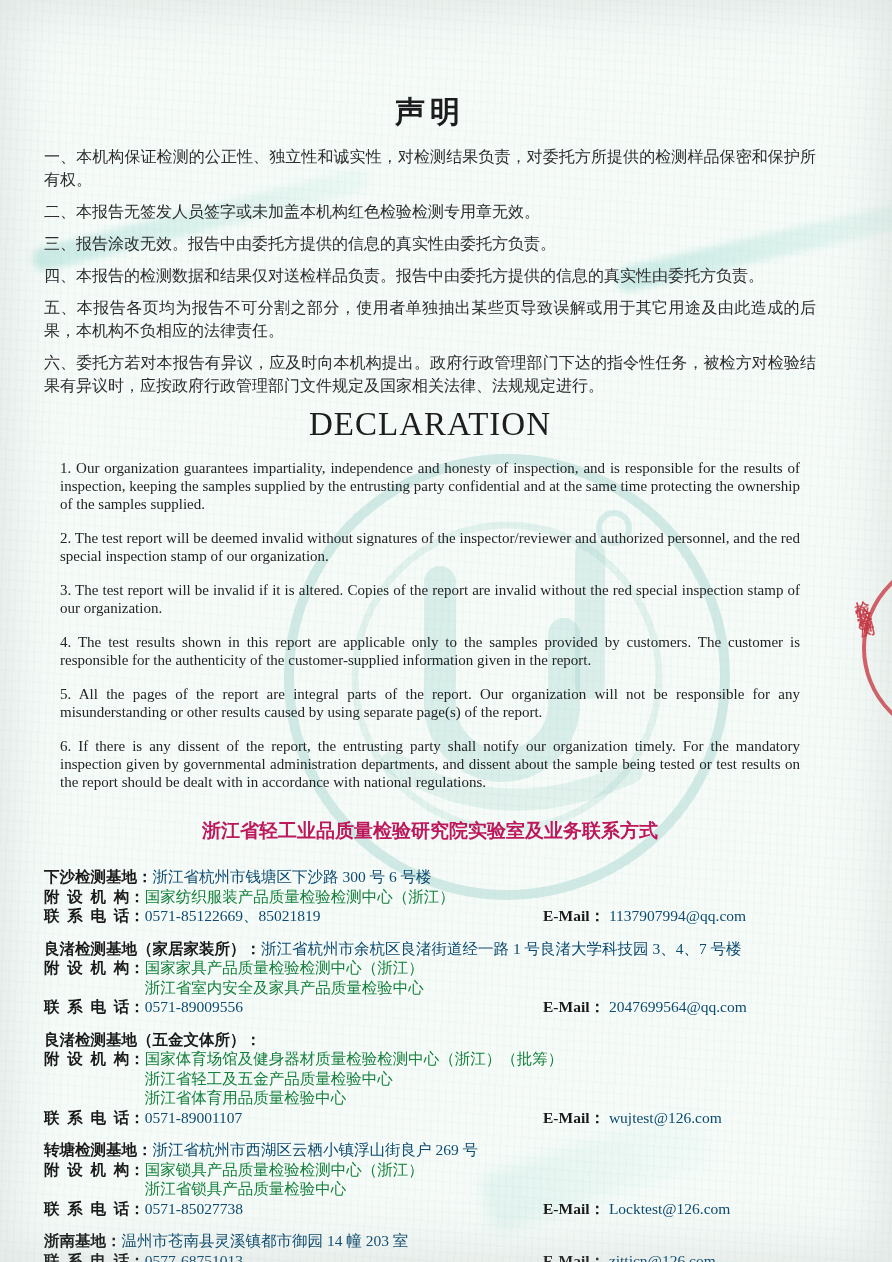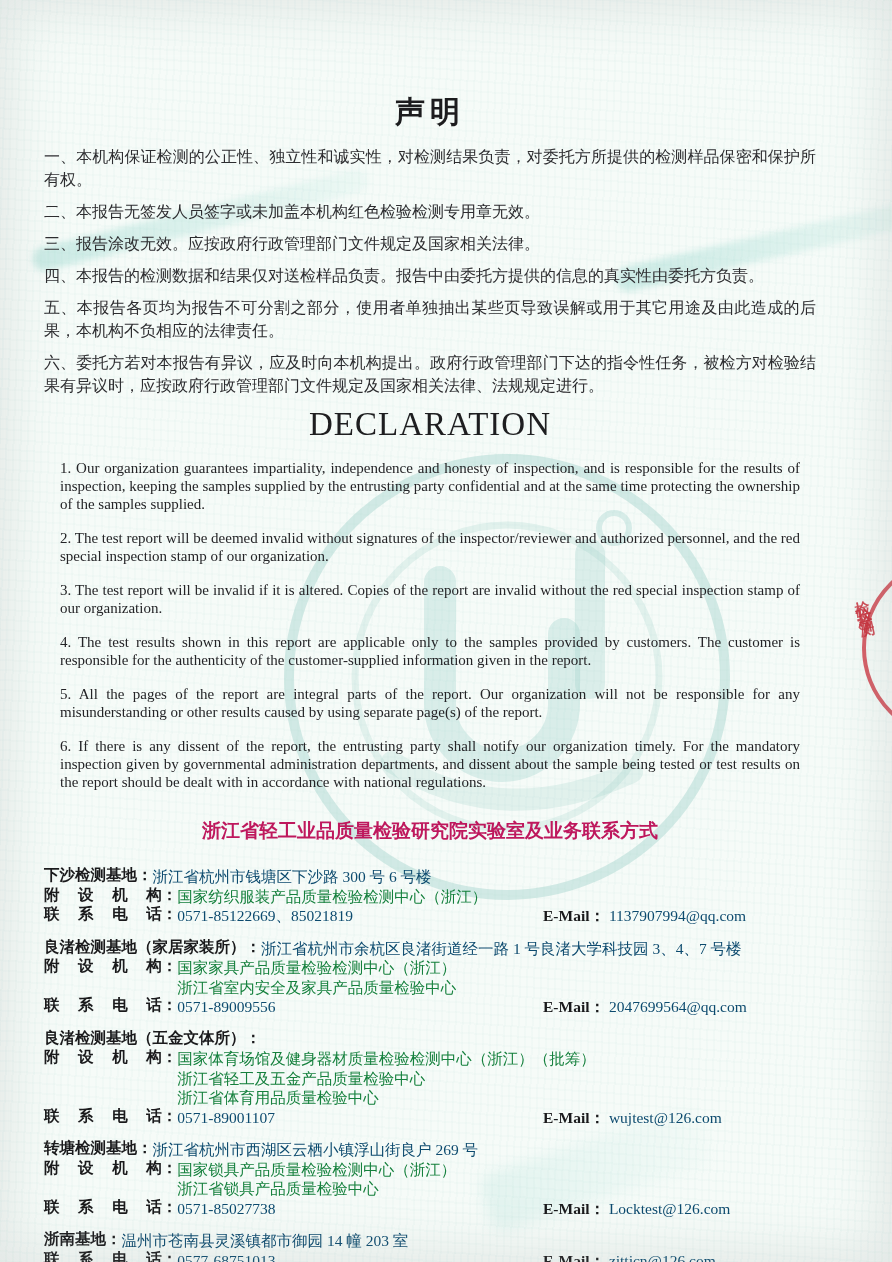--- a/index.html
+++ b/index.html
@@ -64,21 +64,21 @@
   .en-item { font-size:15px; line-height:18px; margin:16px; text-align:justify; color:#242427; }
 
   .contact-heading {
     margin:27px 0 23px 0; text-align:center;
     font-size:19px; font-weight:bold; color:#be185d;
   }
   .base { margin-bottom:13px; font-size:15.5px; line-height:19.5px; }
   .row { display:flex; position:relative; }
   .lbl {
     font-weight:bold; white-space:pre; color:#1a1a1c;
-    font-family:Liberation Mono, monospace;
+    font-family:Liberation Serif, serif;
   }
   .val { color:#0c4a6e; }
   .org-lines { flex:1; color:#15803d; }
   .email { position:absolute; left:499px; top:0; white-space:nowrap; }
   .email .lbl { font-family:"Liberation Serif","DejaVu Serif",serif; }
 
   .footer {
     margin-top:17px; border-top:3px solid #8f9593; padding-top:13px;
     display:flex; justify-content:space-between; font-size:15.5px; color:#b91c1c;flex-direction:column;
   }
@@ -106,21 +106,21 @@
   <div class="stamp-text">检验检测</div>
 
   <div class="vignette"></div>
 
   <div class="content">
 
     <h1 class="cn-title">声明</h1>
 
     <p class="cn-item">一、本机构保证检测的公正性、独立性和诚实性，对检测结果负责，对委托方所提供的检测样品保密和保护所有权。</p>
     <p class="cn-item">二、本报告无签发人员签字或未加盖本机构红色检验检测专用章无效。</p>
-    <p class="cn-item">三、报告涂改无效。应按政府行政管理部门文件规定及国家相关法律。</p>
+    <p class="cn-item">三、报告涂改无效。报告中由委托方提供的信息的真实性由委托方负责。</p>
     <p class="cn-item">四、本报告的检测数据和结果仅对送检样品负责。报告中由委托方提供的信息的真实性由委托方负责。</p>
     <p class="cn-item">五、本报告各页均为报告不可分割之部分，使用者单独抽出某些页导致误解或用于其它用途及由此造成的后果，本机构不负相应的法律责任。</p>
     <p class="cn-item">六、委托方若对本报告有异议，应及时向本机构提出。政府行政管理部门下达的指令性任务，被检方对检验结果有异议时，应按政府行政管理部门文件规定及国家相关法律、法规规定进行。</p>
 
     <h2 class="en-title">DECLARATION</h2>
 
     <p class="en-item">1. Our organization guarantees impartiality, independence and honesty of inspection, and is responsible for the results of inspection, keeping the samples supplied by the entrusting party confidential and at the same time protecting the ownership of the samples supplied.</p>
     <p class="en-item">2. The test report will be deemed invalid without signatures of the inspector/reviewer and authorized personnel, and the red special inspection stamp of our organization.</p>
     <p class="en-item">3. The test report will be invalid if it is altered. Copies of the report are invalid without the red special inspection stamp of our organization.</p>
     <p class="en-item">4. The test results shown in this report are applicable only to the samples provided by customers. The customer is responsible for the authenticity of the customer-supplied information given in the report.</p>

